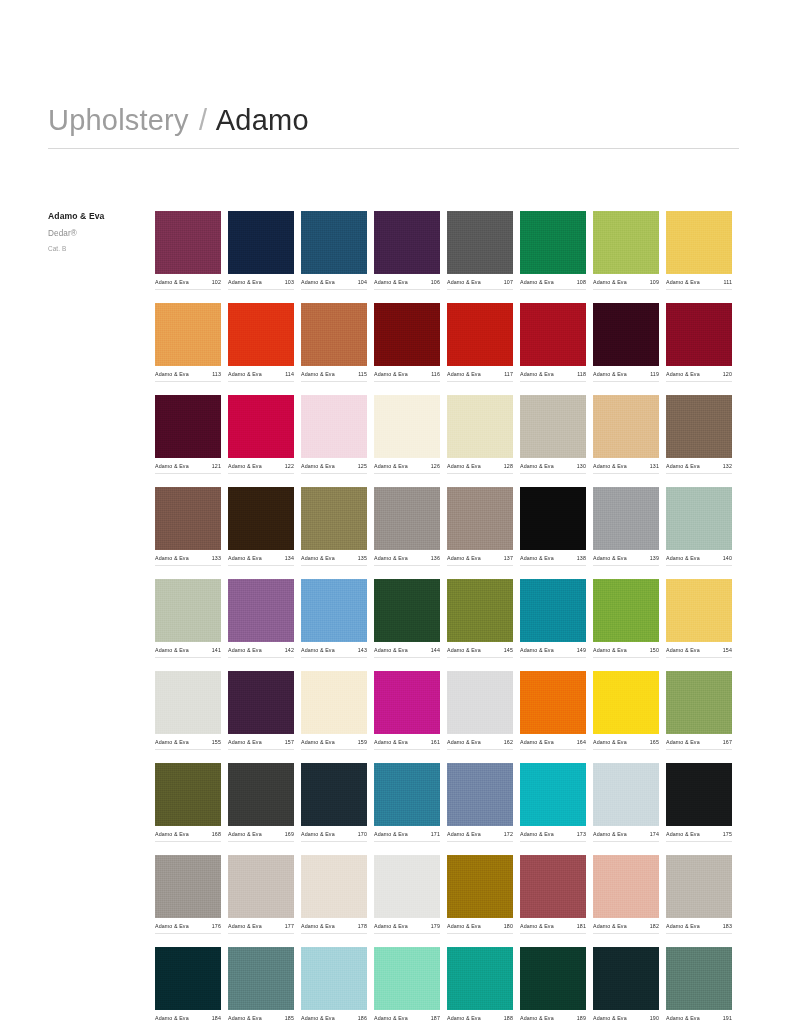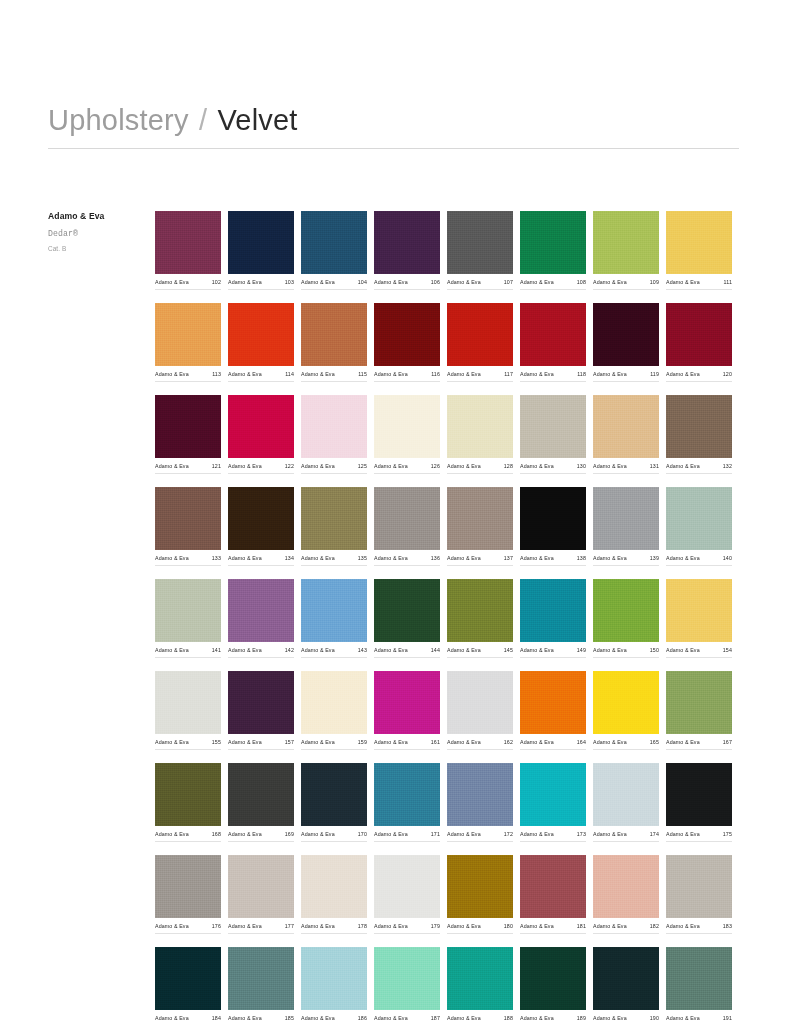--- a/index.html
+++ b/index.html
@@ -58,21 +58,20 @@
     font-weight: bold;
     color: #1d1d1d;
     letter-spacing: 0.1px;
     line-height: 1.2;
   }
   .collection-brand {
     margin-top: 8px;
     font-size: 8.2px;
     color: #8e8e8e;
     letter-spacing: 0.1px;
-    font-family: Liberation Mono, monospace;
   }
   .collection-cat {
     margin-top: 7px;
     font-size: 6.4px;
     color: #9c9c9c;
     letter-spacing: 0.1px;
   }
 
   
   .grid {
@@ -130,21 +129,21 @@
 </style>
 </head>
 <body>
 
 <div class="page">
 
   <div class="header">
     <div class="header-title">
       <span class="title-muted">Upholstery</span>
       <span class="title-sep">/</span>
-      <span class="title-strong">Velvet</span>
+      <span class="title-strong">Adamo</span>
     </div>
     <div class="header-rule"></div>
   </div>
 
   <div class="collection">
     <div class="collection-name">Adamo &amp; Eva</div>
     <div class="collection-brand">Dedar®</div>
     <div class="collection-cat">Cat. B</div>
   </div>
 

